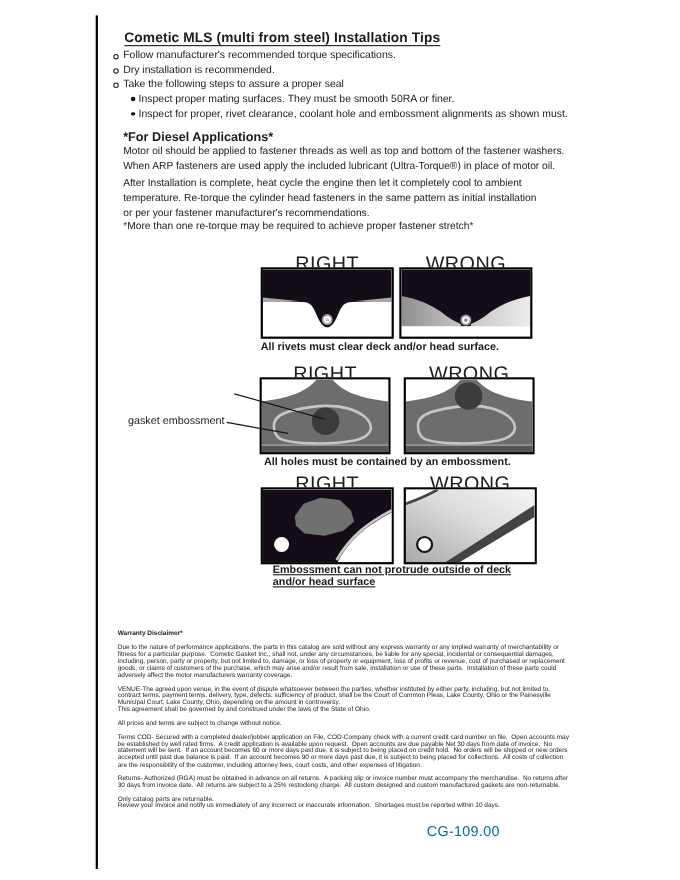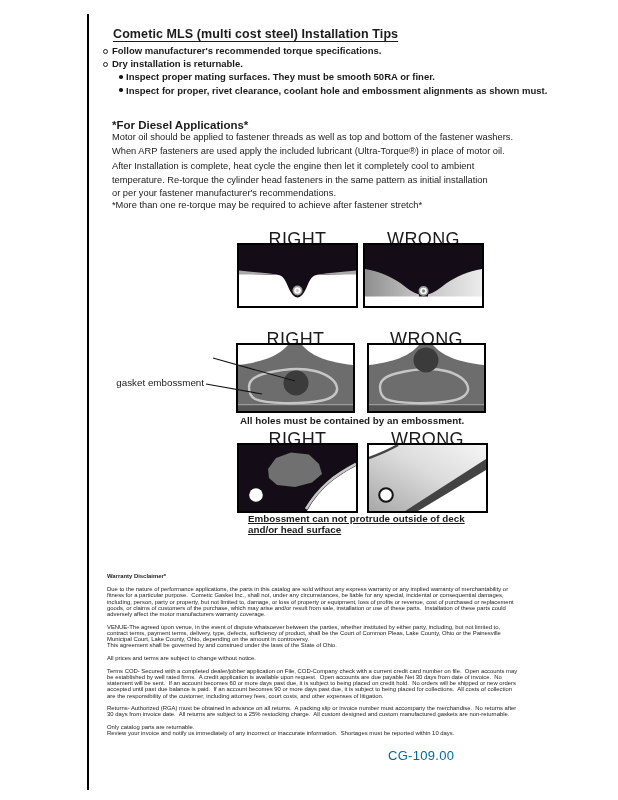--- a/index.html
+++ b/index.html
@@ -9,21 +9,21 @@
   }
 
   .left-rule { position:absolute; left:87px; top:14px; width:2px; height:776px; background:#000; }
 
   .page-title {
     position:absolute; left:113px; top:27px; font-size:12.5px; font-weight:bold;
     text-decoration:underline; text-decoration-thickness:1px; text-underline-offset:3px;
     letter-spacing:0.1px;
   }
 
-  .tips { position:absolute; left:103px; top:44px; font-size:9.5px; line-height:13.2px; width:460px;font-weight:bold; }
+  .tips { position:absolute; left:103px; top:44px; font-size:9.5px; line-height:13.2px; width:460px; }
   .tip  { position:relative; padding-left:9px; }
   .ring { position:absolute; left:0; top:4.6px; width:3.4px; height:3.4px; border:0.9px solid #222; border-radius:50%; }
   .sub  { position:relative; margin-left:15px; padding-left:8px; }
   .dot  { position:absolute; left:1px; top:4.8px; width:3.6px; height:3.6px; background:#161616; border-radius:50%; }
 
   .diesel-h { position:absolute; left:112px; top:119px; font-size:11.5px; font-weight:bold; }
   .para { position:absolute; left:112px; font-size:9.3px; line-height:13.7px; white-space:pre; }
 
   .dlabel { position:absolute; width:121px; text-align:center; font-size:18px; letter-spacing:0.4px; }
   .dbox { position:absolute; border:2px solid #000; background:#fff; }
@@ -40,48 +40,52 @@
 
   .docnum { position:absolute; left:388px; top:748px; font-size:13px; letter-spacing:0.3px; color:#0369a1; }
 </style>
 </head>
 <body>
 
 <div class="page">
 
   <div class="left-rule"></div>
 
-  <div class="page-title">Cometic MLS (multi cost steel) Installation Tips</div>
+  <div class="page-title">Cometic MLS (multi from steel) Installation Tips</div>
 
   <div class="tips">
     <div class="tip">
       <span class="ring"></span>
       <span>Follow manufacturer's recommended torque specifications.</span>
     </div>
     <div class="tip">
       <span class="ring"></span>
-      <span>Dry installation is returnable.</span>
+      <span>Dry installation is recommended.</span>
+    </div>
+    <div class="tip">
+      <span class="ring"></span>
+      <span>Take the following steps to assure a proper seal</span>
     </div>
     <div class="sub">
       <span class="dot"></span>
       <span>Inspect proper mating surfaces.  They must be smooth 50RA or finer.</span>
     </div>
     <div class="sub">
       <span class="dot"></span>
       <span>Inspect for proper, rivet clearance, coolant hole and embossment alignments as shown must.</span>
     </div>
   </div>
 
   <div class="diesel-h">*For Diesel Applications*</div>
   <div class="para" style="top:131px;">Motor oil should be applied to fastener threads as well as top and bottom of the fastener washers.
 When ARP fasteners are used apply the included lubricant (Ultra-Torque®) in place of motor oil.</div>
   <div class="para" style="top:160px;">After Installation is complete, heat cycle the engine then let it completely cool to ambient
 temperature. Re-torque the cylinder head fasteners in the same pattern as initial installation
 or per your fastener manufacturer's recommendations.</div>
-  <div class="para" style="top:199px;">*More than one re-torque may be required to achieve after fastener stretch*</div>
+  <div class="para" style="top:199px;">*More than one re-torque may be required to achieve proper fastener stretch*</div>
 
   <div class="dlabel" style="left:237px; top:229px;">RIGHT</div>
   <div class="dlabel" style="left:363px; top:229px;">WRONG</div>
 
   <div class="dbox" style="left:237px; top:243px;">
     <svg width="117" height="61" viewBox="0 0 117 61">
       <rect x="0" y="0" width="117" height="61" fill="#140c16"></rect>
       <polygon points="0,25.5 34,28.8 0,30.5" fill="#a9a9a9"></polygon>
       <polygon points="117,25.5 83,28.8 117,30.5" fill="#a9a9a9"></polygon>
       <path d="M0,29.5 L36,29.5 C43,29.5 45.5,33 49,41.5 C52,48.5 55,52.5 58.5,52.5 C62,52.5 65,48.5 68,41.5 C71.5,33 74,29.5 81,29.5 L117,29.5 L117,61 L0,61 Z" fill="#ffffff"></path>
@@ -107,20 +111,21 @@
       <path d="M0,24 C14,26.5 26,31.5 36,38.5 C42,43.5 48,47.5 54,49.5 L54,52 L0,52 Z" fill="url(#g1l)"></path>
       <path d="M117,24 C103,26.5 91,31.5 81,38.5 C75,43.5 69,47.5 63,49.5 L63,52 L117,52 Z" fill="url(#g1r)"></path>
       <rect x="0" y="51.5" width="117" height="9.5" fill="#ffffff"></rect>
       <path d="M33,16 C42.5,21.5 46.5,29 50.5,38.5 C53.5,45.5 55.5,49.5 58.5,49.5 C61.5,49.5 63.5,45.5 66.5,38.5 C70.5,29 74.5,21.5 84,16 Z" fill="#140c16"></path>
       <circle cx="58.5" cy="46" r="5" fill="#9d9d9d"></circle>
       <circle cx="58.5" cy="46" r="3.3" fill="#ffffff"></circle>
       <circle cx="58.5" cy="46" r="1.7" fill="#8a8a8a"></circle>
     </svg>
   </div>
 
+  <div class="caption" style="left:237px; top:311px;">All rivets must clear deck and/or head surface.</div>
 
   <div class="dlabel" style="left:236px; top:329px; width:119px;">RIGHT</div>
   <div class="dlabel" style="left:367px; top:329px; width:119px;">WRONG</div>
 
   <div class="callout" style="left:72px; top:378px; width:132px;">gasket embossment</div>
 
   <div class="dbox" style="left:236px; top:343px;">
     <svg width="115" height="66" viewBox="0 0 115 66">
       <rect width="115" height="66" fill="#ffffff"></rect>
       <path d="M0,20 C25,17 39,11 47,3 L50,0 L64,0 L67,3 C75,11 89,17 115,20 L115,66 L0,66 Z" fill="#6d6d6d"></path>

